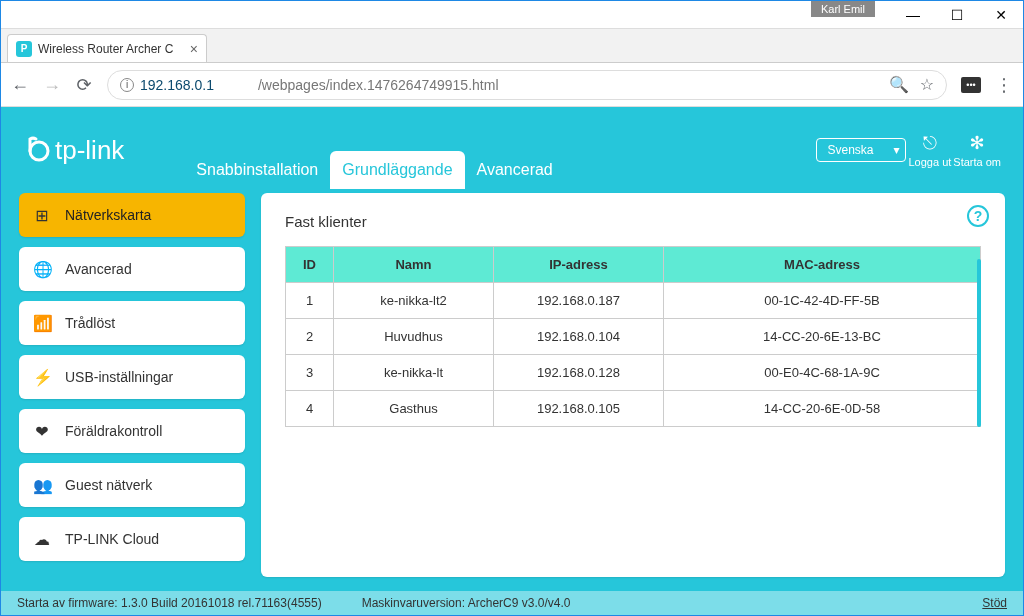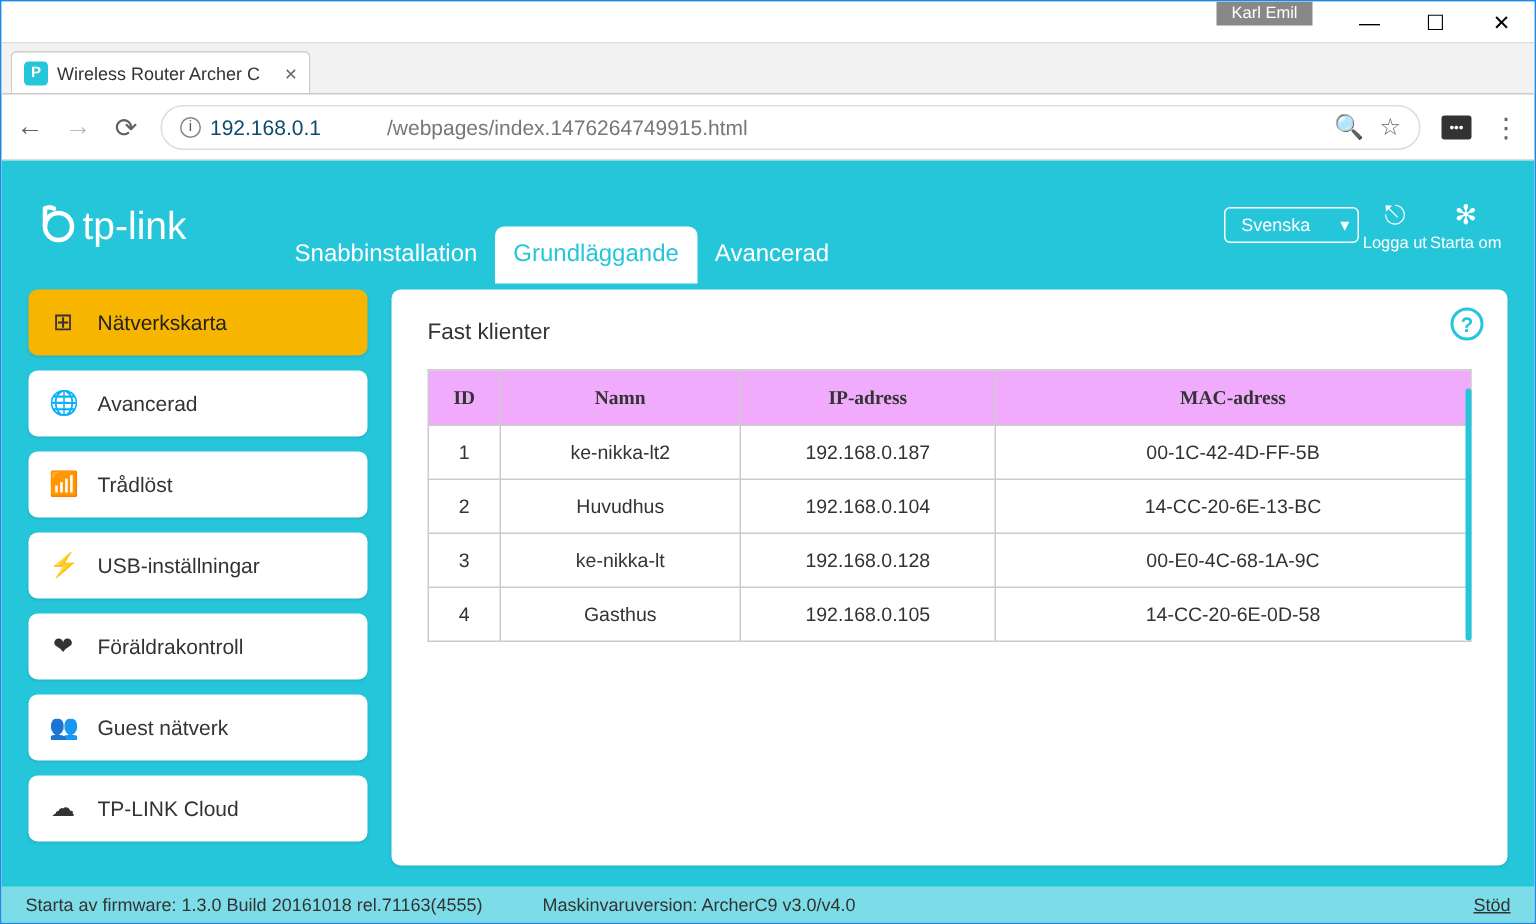--- a/index.html
+++ b/index.html
@@ -51,21 +51,21 @@
   .side-item { background: #fff; border-radius: 6px; height: 44px; display: flex; align-items: center; padding: 0 14px; gap: 14px; font-size: 14px; color: #333; box-shadow: 0 1px 2px rgba(0,0,0,.1); }
   .side-item.active { background: #f7b500; color: #222; }
   .side-item .icon { width: 18px; text-align: center; font-size: 16px; color: #333; }
 
   .content { flex: 1; background: #fff; border-radius: 6px; padding: 20px 24px; position: relative; box-shadow: 0 1px 2px rgba(0,0,0,.1); overflow: auto; }
   .content-title { font-size: 15px; color: #333; margin-bottom: 16px; }
   .help-icon { position: absolute; top: 12px; right: 16px; width: 22px; height: 22px; border: 2px solid #26c6da; border-radius: 50%; color: #26c6da; font-weight: bold; display: flex; align-items: center; justify-content: center; font-size: 14px; }
 
   table.clients { width: 100%; border-collapse: collapse; font-size: 13px; }
   table.clients th, table.clients td { border: 1px solid #ccc; padding: 10px 8px; text-align: center; color: #333; }
-  table.clients th { font-weight: 600; background: #f0abfc; font-family: Liberation Serif, serif; }
+  table.clients th { font-weight: 600; background: #5eead4; }
   .scroll-accent { position: absolute; right: 24px; top: 66px; width: 4px; height: 168px; background: #26c6da; border-radius: 2px; }
 
   
   .footer { height: 24px; background: rgba(255,255,255,0.4); display: flex; align-items: center; padding: 0 16px; font-size: 12px; color: #333; gap: 40px; }
   .footer .right { margin-left: auto; text-decoration: underline; }
 </style>
 </head>
 <body>
 
 <div class="window">

